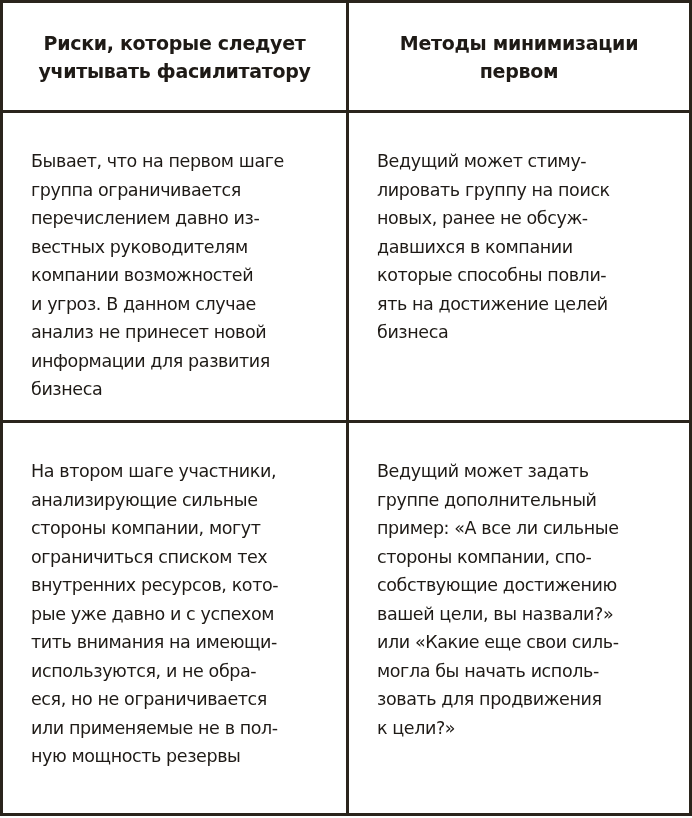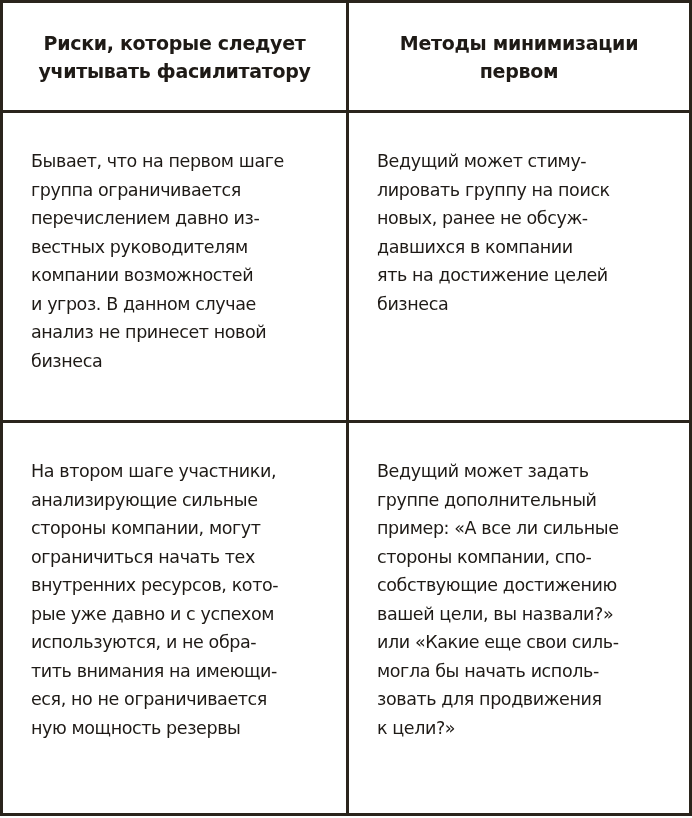--- a/index.html
+++ b/index.html
@@ -50,41 +50,44 @@
   </div>
 
   <div class="cell left row-1 body">
     <span class="line">Бывает, что на первом шаге</span>
     <span class="line">группа ограничивается</span>
     <span class="line">перечислением давно из-</span>
     <span class="line">вестных руководителям</span>
     <span class="line">компании возможностей</span>
     <span class="line">и угроз. В данном случае</span>
     <span class="line">анализ не принесет новой</span>
+    <span class="line">информации для развития</span>
     <span class="line">бизнеса</span>
   </div>
   <div class="cell row-1 body">
     <span class="line">Ведущий может стиму-</span>
     <span class="line">лировать группу на поиск</span>
     <span class="line">новых, ранее не обсуж-</span>
     <span class="line">давшихся в компании</span>
+    <span class="line">которые способны повли-</span>
     <span class="line">ять на достижение целей</span>
     <span class="line">бизнеса</span>
   </div>
 
   <div class="cell left body">
     <span class="line">На втором шаге участники,</span>
     <span class="line">анализирующие сильные</span>
     <span class="line">стороны компании, могут</span>
-    <span class="line">ограничиться начать тех</span>
+    <span class="line">ограничиться списком тех</span>
     <span class="line">внутренних ресурсов, кото-</span>
     <span class="line">рые уже давно и с успехом</span>
+    <span class="line">тить внимания на имеющи-</span>
     <span class="line">используются, и не обра-</span>
-    <span class="line">тить внимания на имеющи-</span>
     <span class="line">еся, но не ограничивается</span>
+    <span class="line">или применяемые не в пол-</span>
     <span class="line">ную мощность резервы</span>
   </div>
   <div class="cell body">
     <span class="line">Ведущий может задать</span>
     <span class="line">группе дополнительный</span>
     <span class="line">пример: «А все ли сильные</span>
     <span class="line">стороны компании, спо-</span>
     <span class="line">собствующие достижению</span>
     <span class="line">вашей цели, вы назвали?»</span>
     <span class="line">или «Какие еще свои силь-</span>

